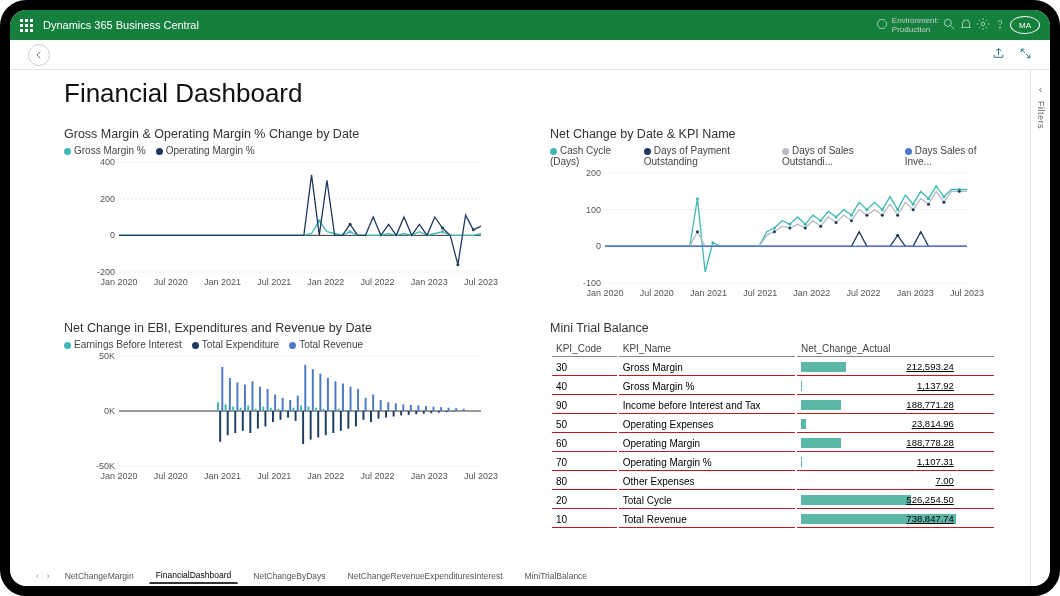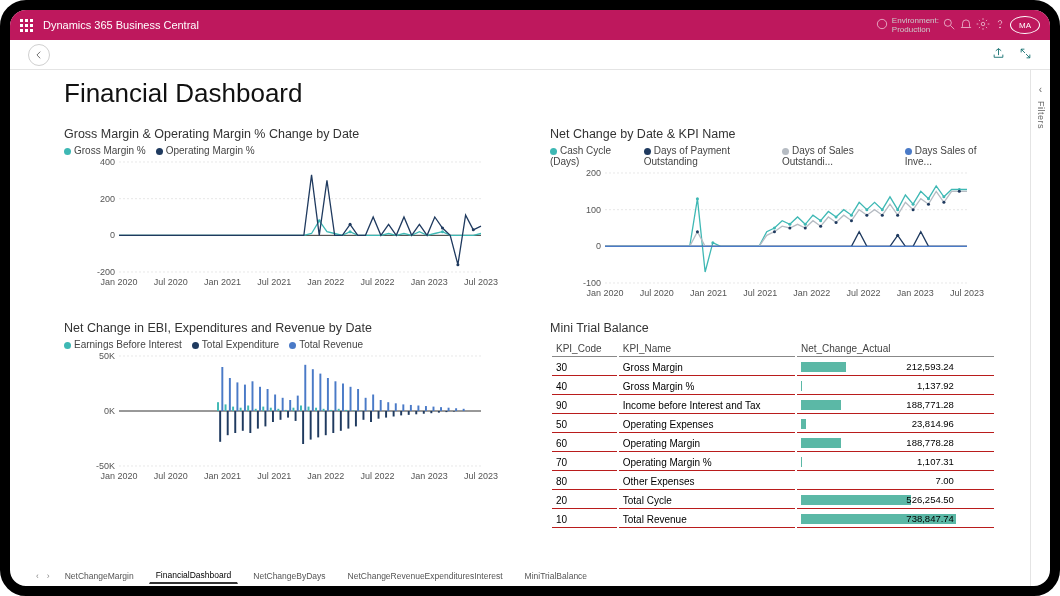--- a/index.html
+++ b/index.html
@@ -1,19 +1,19 @@
 <!DOCTYPE html>
 <html><head>
 <meta charset="utf-8">
 <style>
   * { box-sizing: border-box; margin: 0; padding: 0; font-family: "Segoe UI", Arial, sans-serif; }
   html, body { width: 1060px; height: 596px; background: #fff; overflow: hidden; }
   .device-frame { width: 1060px; height: 596px; border-radius: 26px; border: 10px solid #000; background: #fff; position: relative; overflow: hidden; }
   
-  .topbar { height: 30px; background: #be185d; color: #fff; display: flex; align-items: center; justify-content: space-between; padding: 0 10px; font-size: 11px; }
+  .topbar { height: 30px; background: #15803d; color: #fff; display: flex; align-items: center; justify-content: space-between; padding: 0 10px; font-size: 11px; }
   .tb-left { display: flex; align-items: center; gap: 10px; }
   .waffle { width: 13px; height: 13px; display: grid; grid-template-columns: repeat(3,3px); grid-template-rows: repeat(3,3px); gap: 2px; }
   .waffle span { background: #fff; }
   .tb-right { display: flex; align-items: center; gap: 3px; }
   .tb-icon svg { width: 14px; height: 14px; stroke: #fff; fill: none; }
   .env-label { font-size: 8px; line-height: 9px; color: #ccc; }
   .avatar { width: 30px; height: 18px; border-radius: 50%; border: 1px solid #fff; display: flex; align-items: center; justify-content: center; font-size: 8px; }
   
   .subbar { height: 30px; border-bottom: 1px solid #e4e4e4; display: flex; align-items: center; justify-content: space-between; padding: 0 18px; }
   .back-btn { width: 22px; height: 22px; border-radius: 50%; border: 1px solid #d0d0d0; display: flex; align-items: center; justify-content: center; background: #fff; }
@@ -43,21 +43,21 @@
   .marker-teal { fill: #3eb8b4; }
   .bar-teal { fill: #3eb8b4; }
   .bar-navy { fill: #1f3a5f; }
   .bar-blue { fill: #4a7ac7; }
   
   .mini-table { font-size: 10px; width: 100%; }
   .mini-table th { text-align: left; font-weight: 400; color: #444; border-bottom: 1px solid #888; padding: 2px 4px; margin-left: 12px; }
   .mini-table td { padding: 2px 4px; border-bottom: 1px solid #b91c1c; vertical-align: middle; }
   .bar-cell { position: relative; height: 12px; width: 155px; }
   .bar-fill { position: absolute; left: 0; top: 1px; height: 10px; background: #5bb8a6; }
-  .bar-val { position: absolute; right: 2px; top: 0; font-size: 9.5px; }
+  .bar-val { position: absolute; right: 2px; top: 0; font-size: 9.5px; text-decoration: underline; }
   
   .sheet-tabs { position: absolute; left: 26px; bottom: 2px; display: flex; gap: 8px; font-size: 8.5px; color: #555; align-items: center; }
   .sheet-tabs .nav { color: #888; cursor: default; }
   .sheet-tab { padding: 2px 6px; border: 1px solid transparent; }
   .sheet-tab.active { border-bottom: 2px solid #333; color: #000; }
 </style>
 </head>
 <body>
 
 <div class="device-frame">

